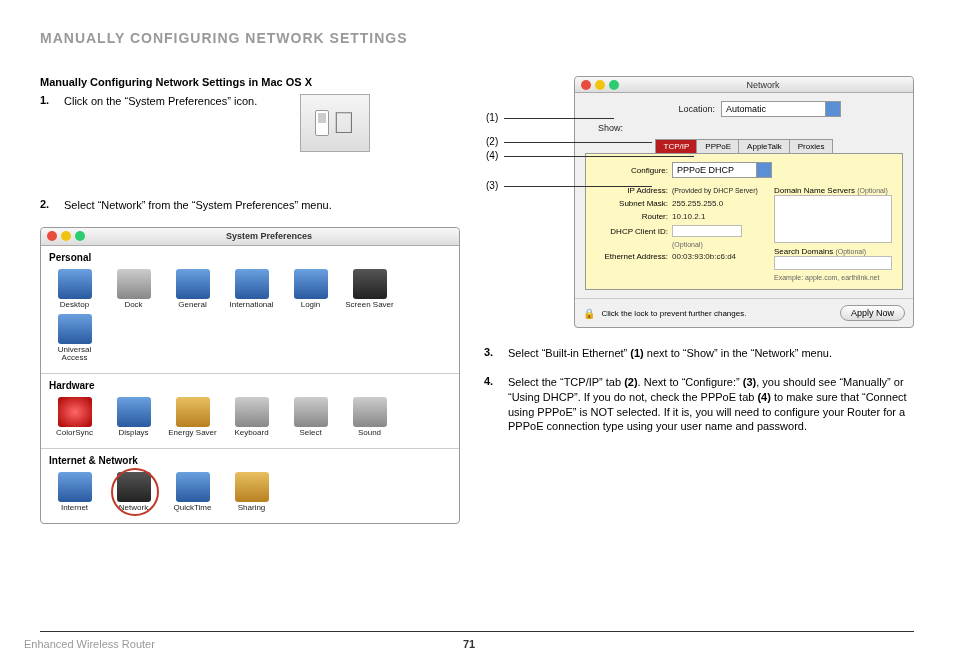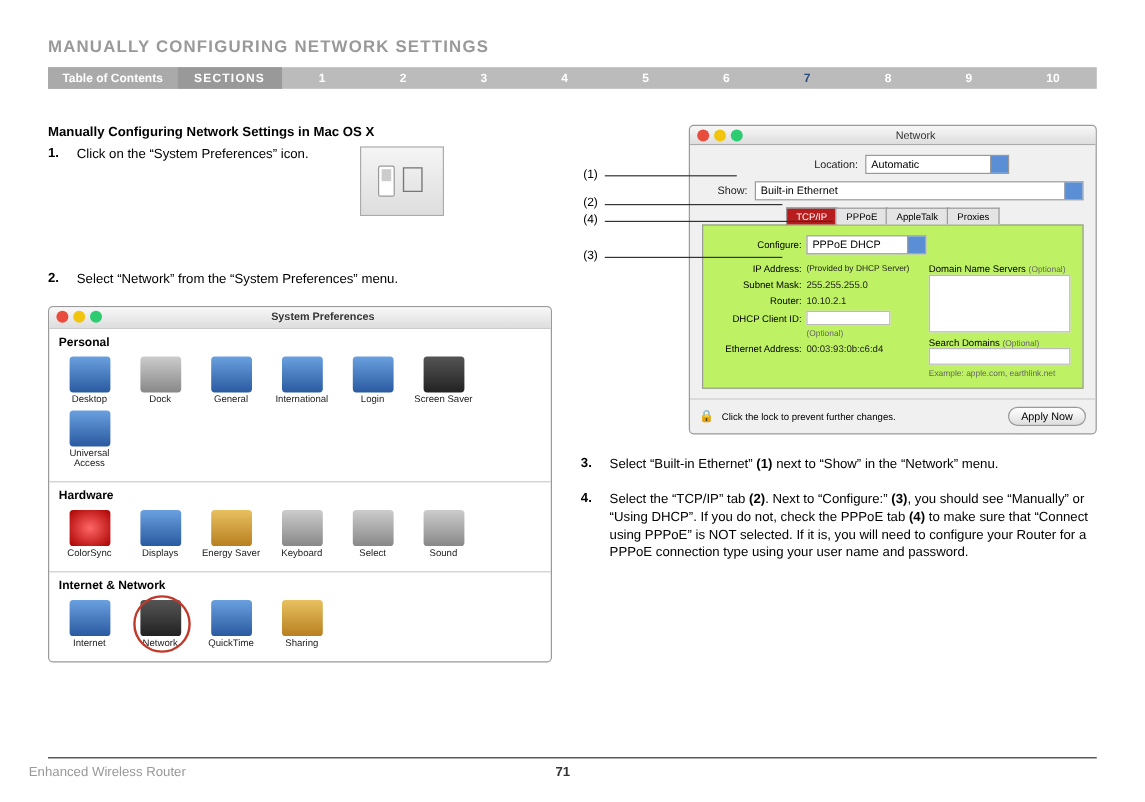--- a/index.html
+++ b/index.html
@@ -47,21 +47,21 @@
   .nw-titlebar { height: 16px; background: linear-gradient(#f8f8f8,#ddd); border-bottom: 1px solid #aaa; display: flex; align-items: center; padding: 0 6px; border-radius: 4px 4px 0 0; }
   .nw-titlebar .wtitle { flex: 1; text-align: center; color: #333; }
   .nw-body { padding: 8px 10px; }
   .nw-row { display: flex; align-items: center; margin-bottom: 6px; }
   .nw-row label { width: 68px; text-align: right; margin-right: 6px; color: #222; }
   .select { flex: 1; height: 16px; border: 1px solid #999; background: #fff; display: flex; align-items: center; padding: 0 4px; font-size: 9px; position: relative; }
   .select::after { content: ""; position: absolute; right: 0; top: 0; width: 14px; height: 100%; background: #5a8fd6; border-left: 1px solid #999; }
   .tabs { display: flex; justify-content: center; margin: 6px 0 0; }
   .tab { border: 1px solid #999; border-bottom: none; padding: 2px 8px; background: #e4e4e4; font-size: 8px; margin: 0 -1px; }
   .tab.active { background: #b91c1c; color: #fff; }
-  .tabpanel { border: 1px solid #999; background: #bef264; padding: 8px; }
+  .tabpanel { border: 1px solid #999; background: #fef9c3; padding: 8px; }
   .tp-left { width: 180px; float: left; }
   .tp-right { width: 120px; float: right; }
   .tp-row { display: flex; align-items: center; margin-bottom: 4px; font-size: 8px; }
   .tp-row label { width: 74px; text-align: right; margin-right: 4px; }
   .tp-row .val { color: #222; }
   .box { border: 1px solid #bbb; background: #fff; width: 118px; height: 48px; margin-bottom: 4px; }
   .small { font-size: 7px; color: #666; }
   .clearfix::after { content: ""; display: table; clear: both; }
   .nw-footer { display: flex; align-items: center; padding: 6px 8px; border-top: 1px solid #ccc; }
   .nw-footer .lock { font-size: 10px; margin-right: 6px; }
@@ -81,36 +81,20 @@
   .ic-red  { background: radial-gradient(#f66,#a00); }
   
   .co-line { position: absolute; height: 0; border-top: 1px solid #333; }
 </style>
 </head>
 <body>
 
 <div class="page">
   <div class="title">MANUALLY CONFIGURING NETWORK SETTINGS</div>
 
-  <div class="navbar">
-    <div class="toc">Table of Contents</div>
-    <div class="sections">SECTIONS</div>
-    <div class="nums">
-      <span>1</span>
-      <span>2</span>
-      <span>3</span>
-      <span>4</span>
-      <span>5</span>
-      <span>6</span>
-      <span class="active">7</span>
-      <span>8</span>
-      <span>9</span>
-      <span>10</span>
-    </div>
-  </div>
 
   <div class="content">
 
     <div class="lcol">
       <div class="subhead">Manually Configuring Network Settings in Mac OS X</div>
 
       <div class="step step1">
         <div class="num">1.</div>
         <div class="txt">Click on the “System Preferences” icon.</div>
         <div class="syspref-icon">
@@ -242,23 +226,20 @@
           </div>
           <div class="nw-body">
             <div class="nw-row" style="justify-content:center;">
               <label>Location:</label>
               <div class="select" style="flex:0 0 120px;">
                   <span>Automatic</span>
                 </div>
             </div>
             <div class="nw-row">
               <label style="width:38px;">Show:</label>
-              <div class="select">
-                  <span>Built-in Ethernet</span>
-                </div>
             </div>
 
             <div class="tabs">
               <div class="tab active">TCP/IP</div>
               <div class="tab">PPPoE</div>
               <div class="tab">AppleTalk</div>
               <div class="tab">Proxies</div>
             </div>
 
             <div class="tabpanel clearfix">

